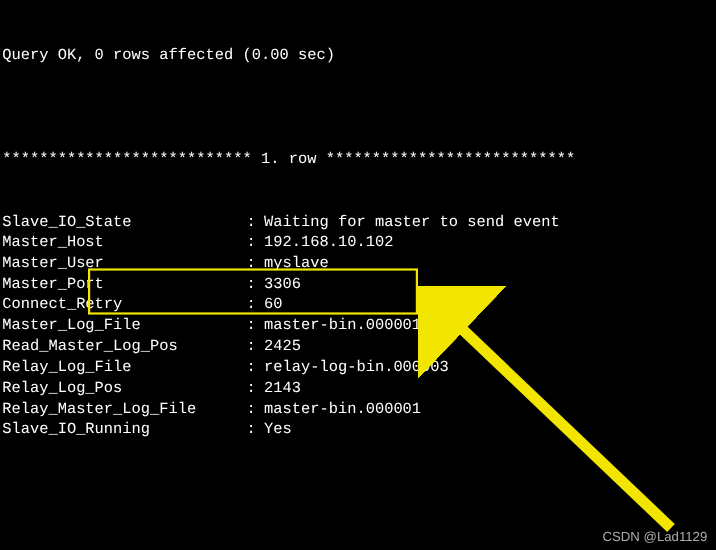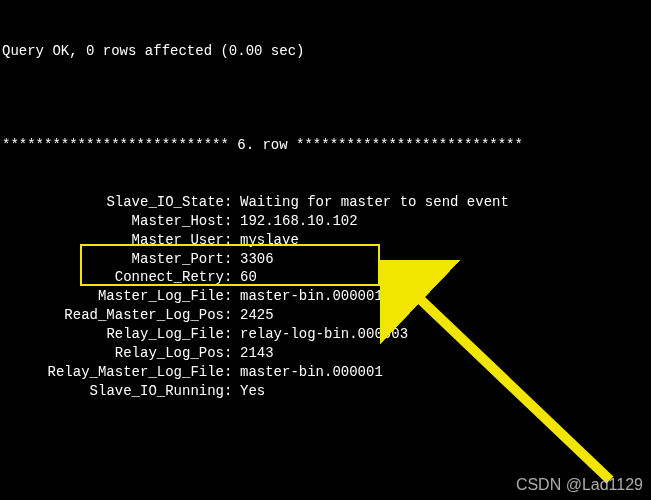--- a/index.html
+++ b/index.html
@@ -17,21 +17,20 @@
   }
   .terminal {
     padding: 4px 2px;
     white-space: pre;
   }
   .row {
     display: flex;
   }
   .label {
     width: 222px;
-    text-align: right;
     display: inline-block;
   }
   .sep {
     width: 16px;
     text-align: center;
     display: inline-block;
   }
   .val {
     display: inline-block;
   }
@@ -51,31 +50,31 @@
     width: 260px;
     height: 240px;
     pointer-events: none;
   }
   .watermark {
     position: absolute;
     right: 8px;
     bottom: 4px;
     color: #c9c9c9;
     font-family: Arial, sans-serif;
-    font-size: 16px;
+    font-size: 12px;
     opacity: 0.85;
   }
 </style>
 </head>
 <body>
 
 <div class="terminal">
   <div>Query OK, 0 rows affected (0.00 sec)</div>
   <div></div>
-  <div>*************************** 6. row ***************************</div>
+  <div>*************************** 1. row ***************************</div>
   <div id="fields"><div class="row"><span class="label">Slave_IO_State</span><span class="sep">: </span><span class="val">Waiting for master to send event</span></div><div class="row"><span class="label">Master_Host</span><span class="sep">: </span><span class="val">192.168.10.102</span></div><div class="row"><span class="label">Master_User</span><span class="sep">: </span><span class="val">myslave</span></div><div class="row"><span class="label">Master_Port</span><span class="sep">: </span><span class="val">3306</span></div><div class="row"><span class="label">Connect_Retry</span><span class="sep">: </span><span class="val">60</span></div><div class="row"><span class="label">Master_Log_File</span><span class="sep">: </span><span class="val">master-bin.000001</span></div><div class="row"><span class="label">Read_Master_Log_Pos</span><span class="sep">: </span><span class="val">2425</span></div><div class="row"><span class="label">Relay_Log_File</span><span class="sep">: </span><span class="val">relay-log-bin.000003</span></div><div class="row"><span class="label">Relay_Log_Pos</span><span class="sep">: </span><span class="val">2143</span></div><div class="row"><span class="label">Relay_Master_Log_File</span><span class="sep">: </span><span class="val">master-bin.000001</span></div><div class="row"><span class="label">Slave_IO_Running</span><span class="sep">: </span><span class="val">Yes</span></div></div>
 </div>
 
 <div class="highlight-box"></div>
 
 <svg class="arrow" viewBox="0 0 260 240">
   <defs>
     <marker id="ah" markerWidth="14" markerHeight="14" refX="3" refY="7" orient="auto">
       <polygon points="0,0 14,7 0,14" fill="#f2e600"></polygon>
     </marker>

